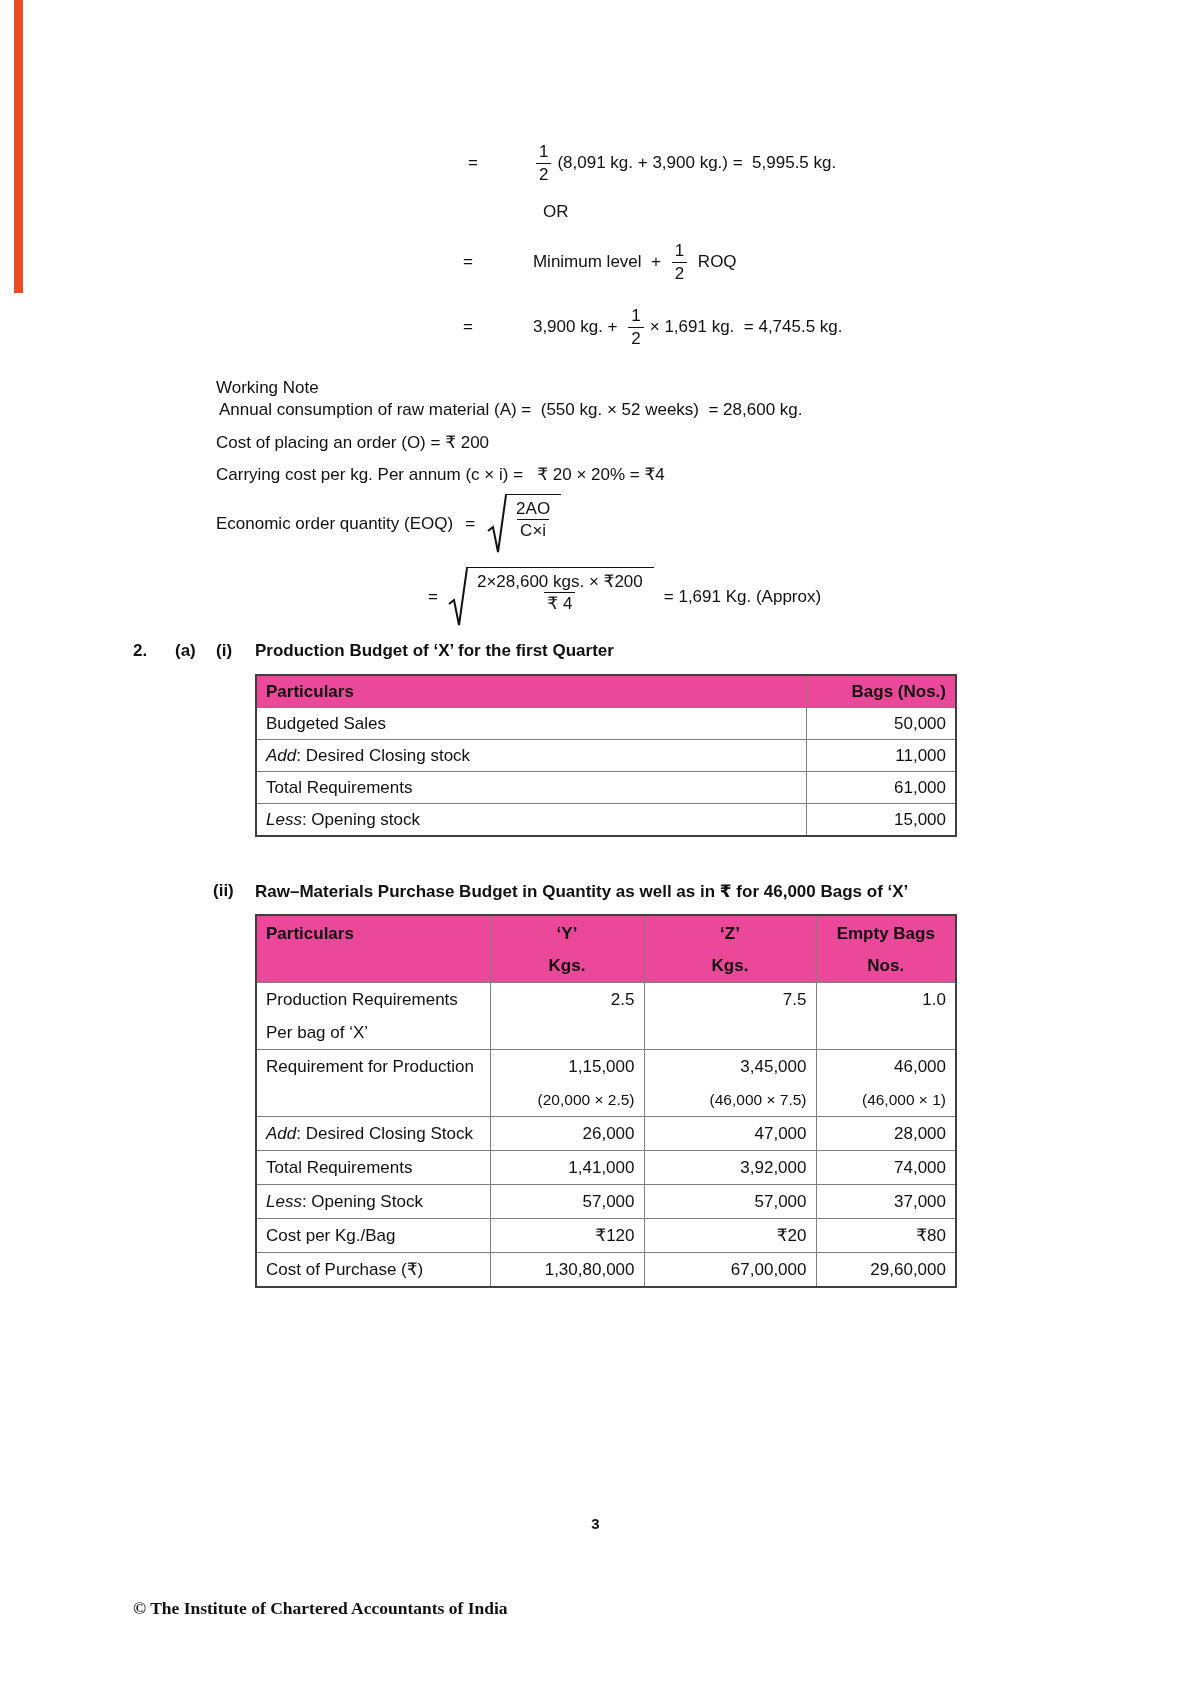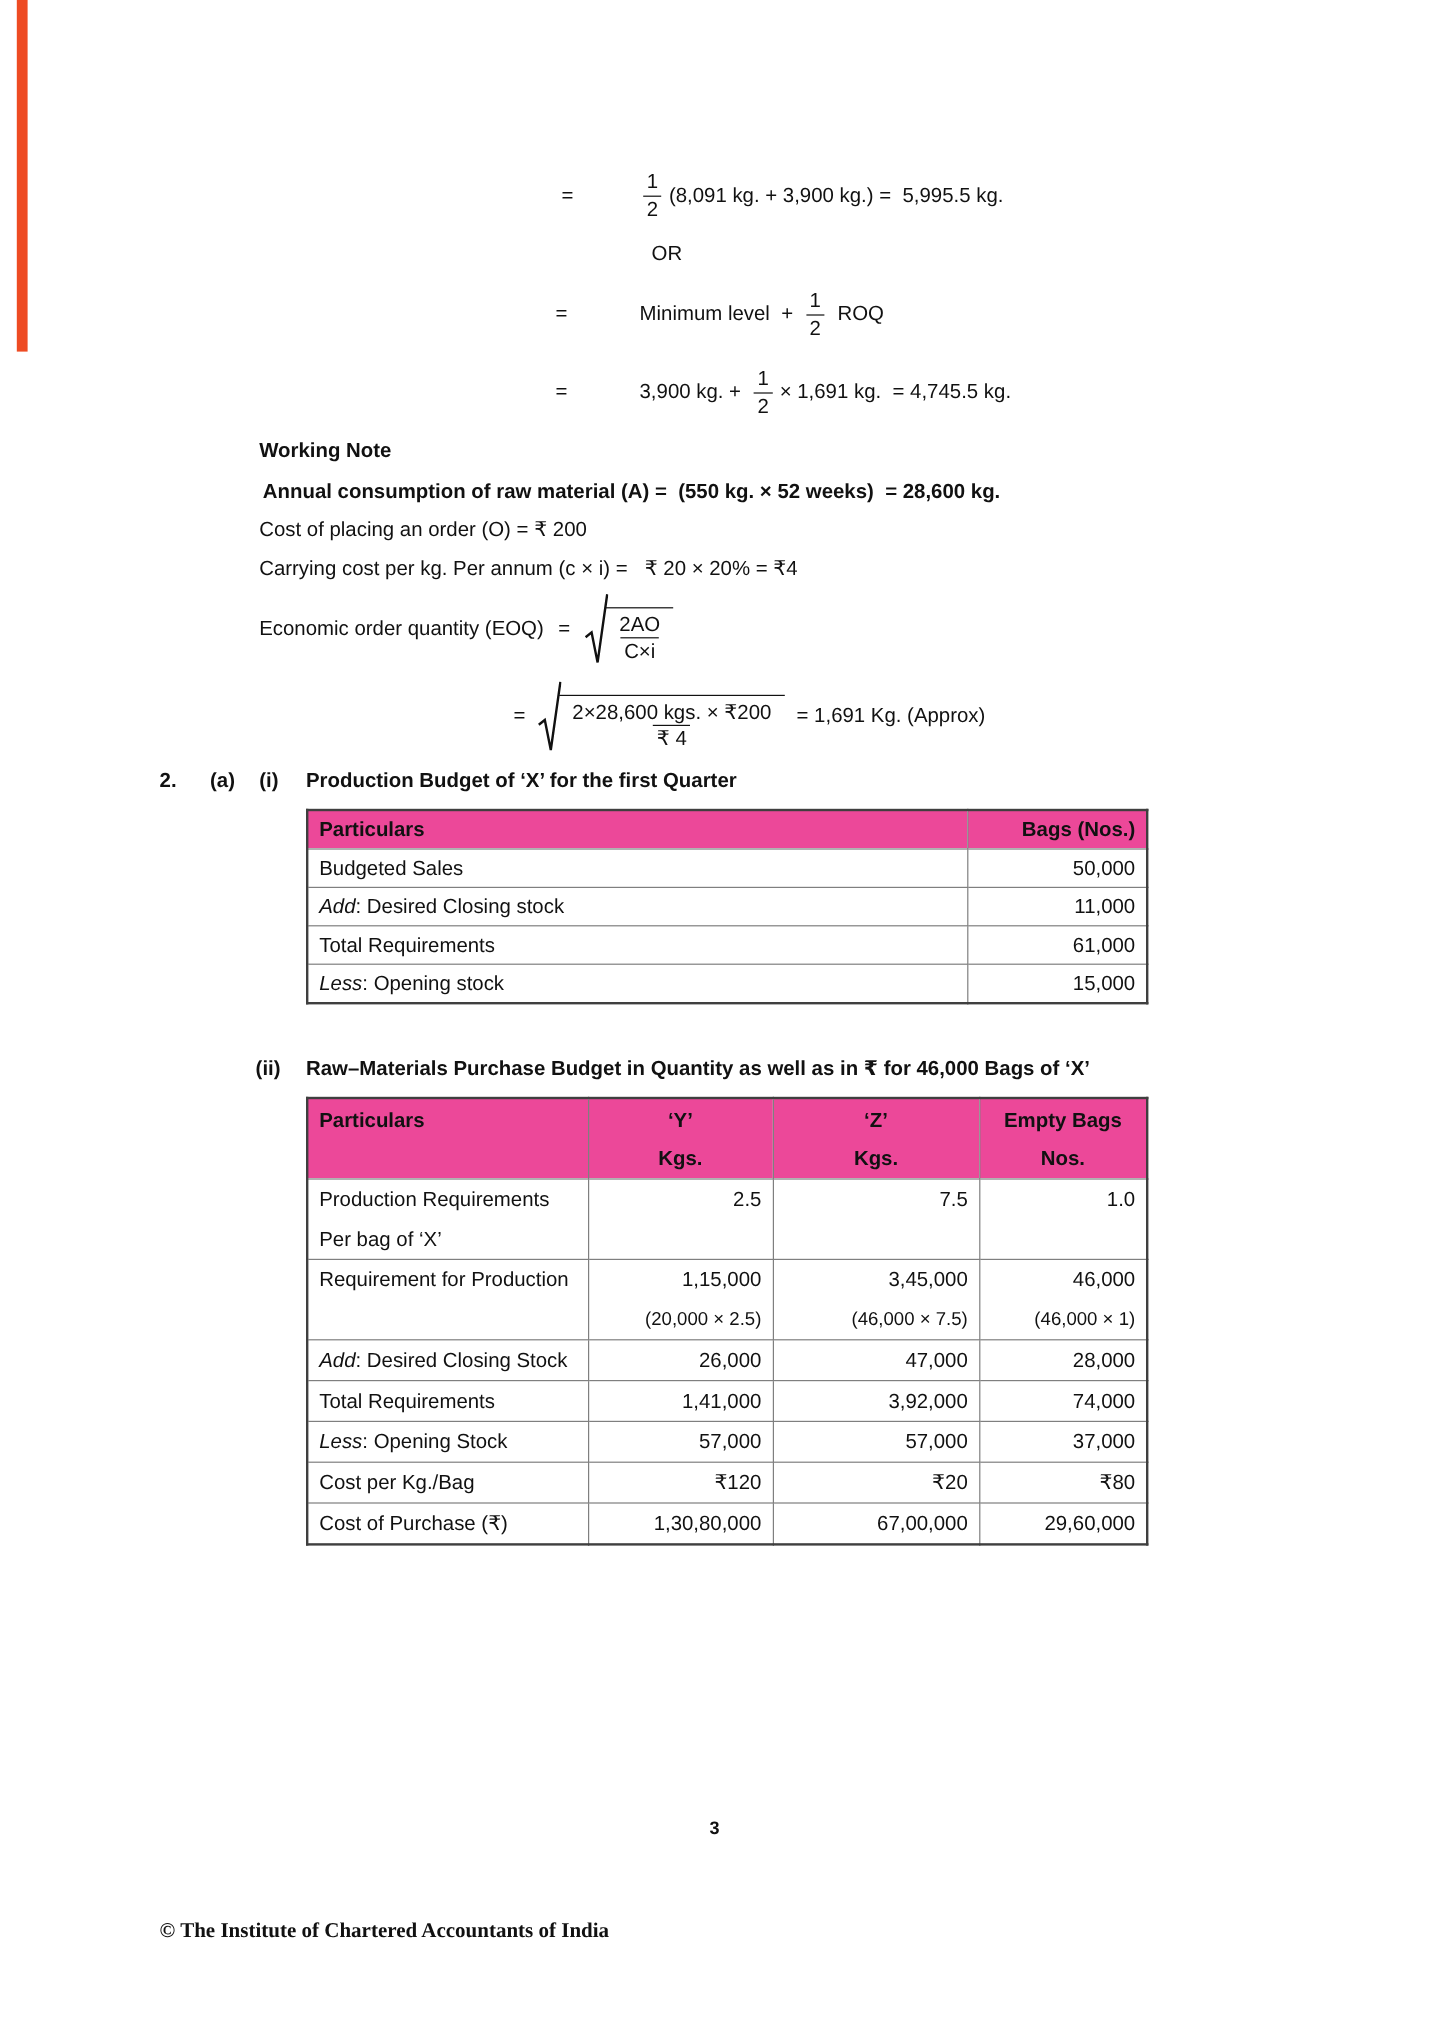--- a/index.html
+++ b/index.html
@@ -3,36 +3,36 @@
 <meta charset="utf-8">
 <style>
   * { margin:0; padding:0; box-sizing:border-box; }
   html,body { background:#ffffff; }
   body {
     width:1191px; height:1684px; position:relative; overflow:hidden;
     font-family:"Liberation Sans","DejaVu Sans",sans-serif;
     font-size:17px; color:#111;
   }
   .abs { position:absolute; }
-  .b { font-weight:bold; }
+  .b { font-weight:normal;margin-top:12px; }
   .it { font-style:italic; }
 
   
   .accent-bar { left:14px; top:0; width:9px; height:293px; }
 
   
   .eqline { display:flex; align-items:center; white-space:pre; }
   .gap52 { display:inline-block; width:52px; }
   .gap60 { display:inline-block; width:60px; }
   .frac { display:inline-flex; flex-direction:column; align-items:center; text-align:center; margin:0 6px; }
   .frac span { line-height:1.25; padding:0 3px; }
   .frac .den { border-top:1.5px solid #111; }
 
   
-  .sqrt { display:inline-flex; align-items:flex-end; }
+  .sqrt { display:inline-flex; align-items:flex-start; }
   .sqrt svg { width:20px; align-self:stretch; height:auto; margin-right:-2px; }
   .rc { border-top:1.6px solid #111; padding:3px 8px 1px 8px; display:flex; align-items:center; }
   .rc .frac { margin:0; }
 
   
   .wn-line { white-space:pre; }
 
   
   .hd span { position:absolute; font-weight:bold; white-space:pre; }
 
@@ -89,21 +89,21 @@
   <span class="gap60"></span>
   <span>3,900 kg. + </span>
   <span class="frac">
     <span>1</span>
     <span class="den">2</span>
   </span>
   <span>× 1,691 kg.  = 4,745.5 kg.</span>
 </div>
 
 <div class="abs b" style="top:366px; left:216px;">Working Note</div>
-<div class="abs wn-line" style="top:400px; left:219px;font-weight:bold;">Annual consumption of raw material (A) =  (550 kg. × 52 weeks)  = 28,600 kg.</div>
+<div class="abs wn-line" style="top:400px; left:219px;">Annual consumption of raw material (A) =  (550 kg. × 52 weeks)  = 28,600 kg.</div>
 <div class="abs wn-line" style="top:432px; left:216px;">Cost of placing an order (O) = ₹ 200</div>
 <div class="abs wn-line" style="top:464px; left:216px;">Carrying cost per kg. Per annum (c × i) =   ₹ 20 × 20% = ₹4</div>
 
 <div class="abs eqline" style="top:492px; left:216px; height:64px; column-gap:12px;">
   <span>Economic order quantity (EOQ)</span>
   <span>=</span>
   <span class="sqrt">
     <svg viewBox="0 0 20 60" preserveAspectRatio="none">
       <path d="M1 37 L6 33 L11 58 L19 1.2" fill="none" stroke="#111" stroke-width="2" vector-effect="non-scaling-stroke"></path>
     </svg>

